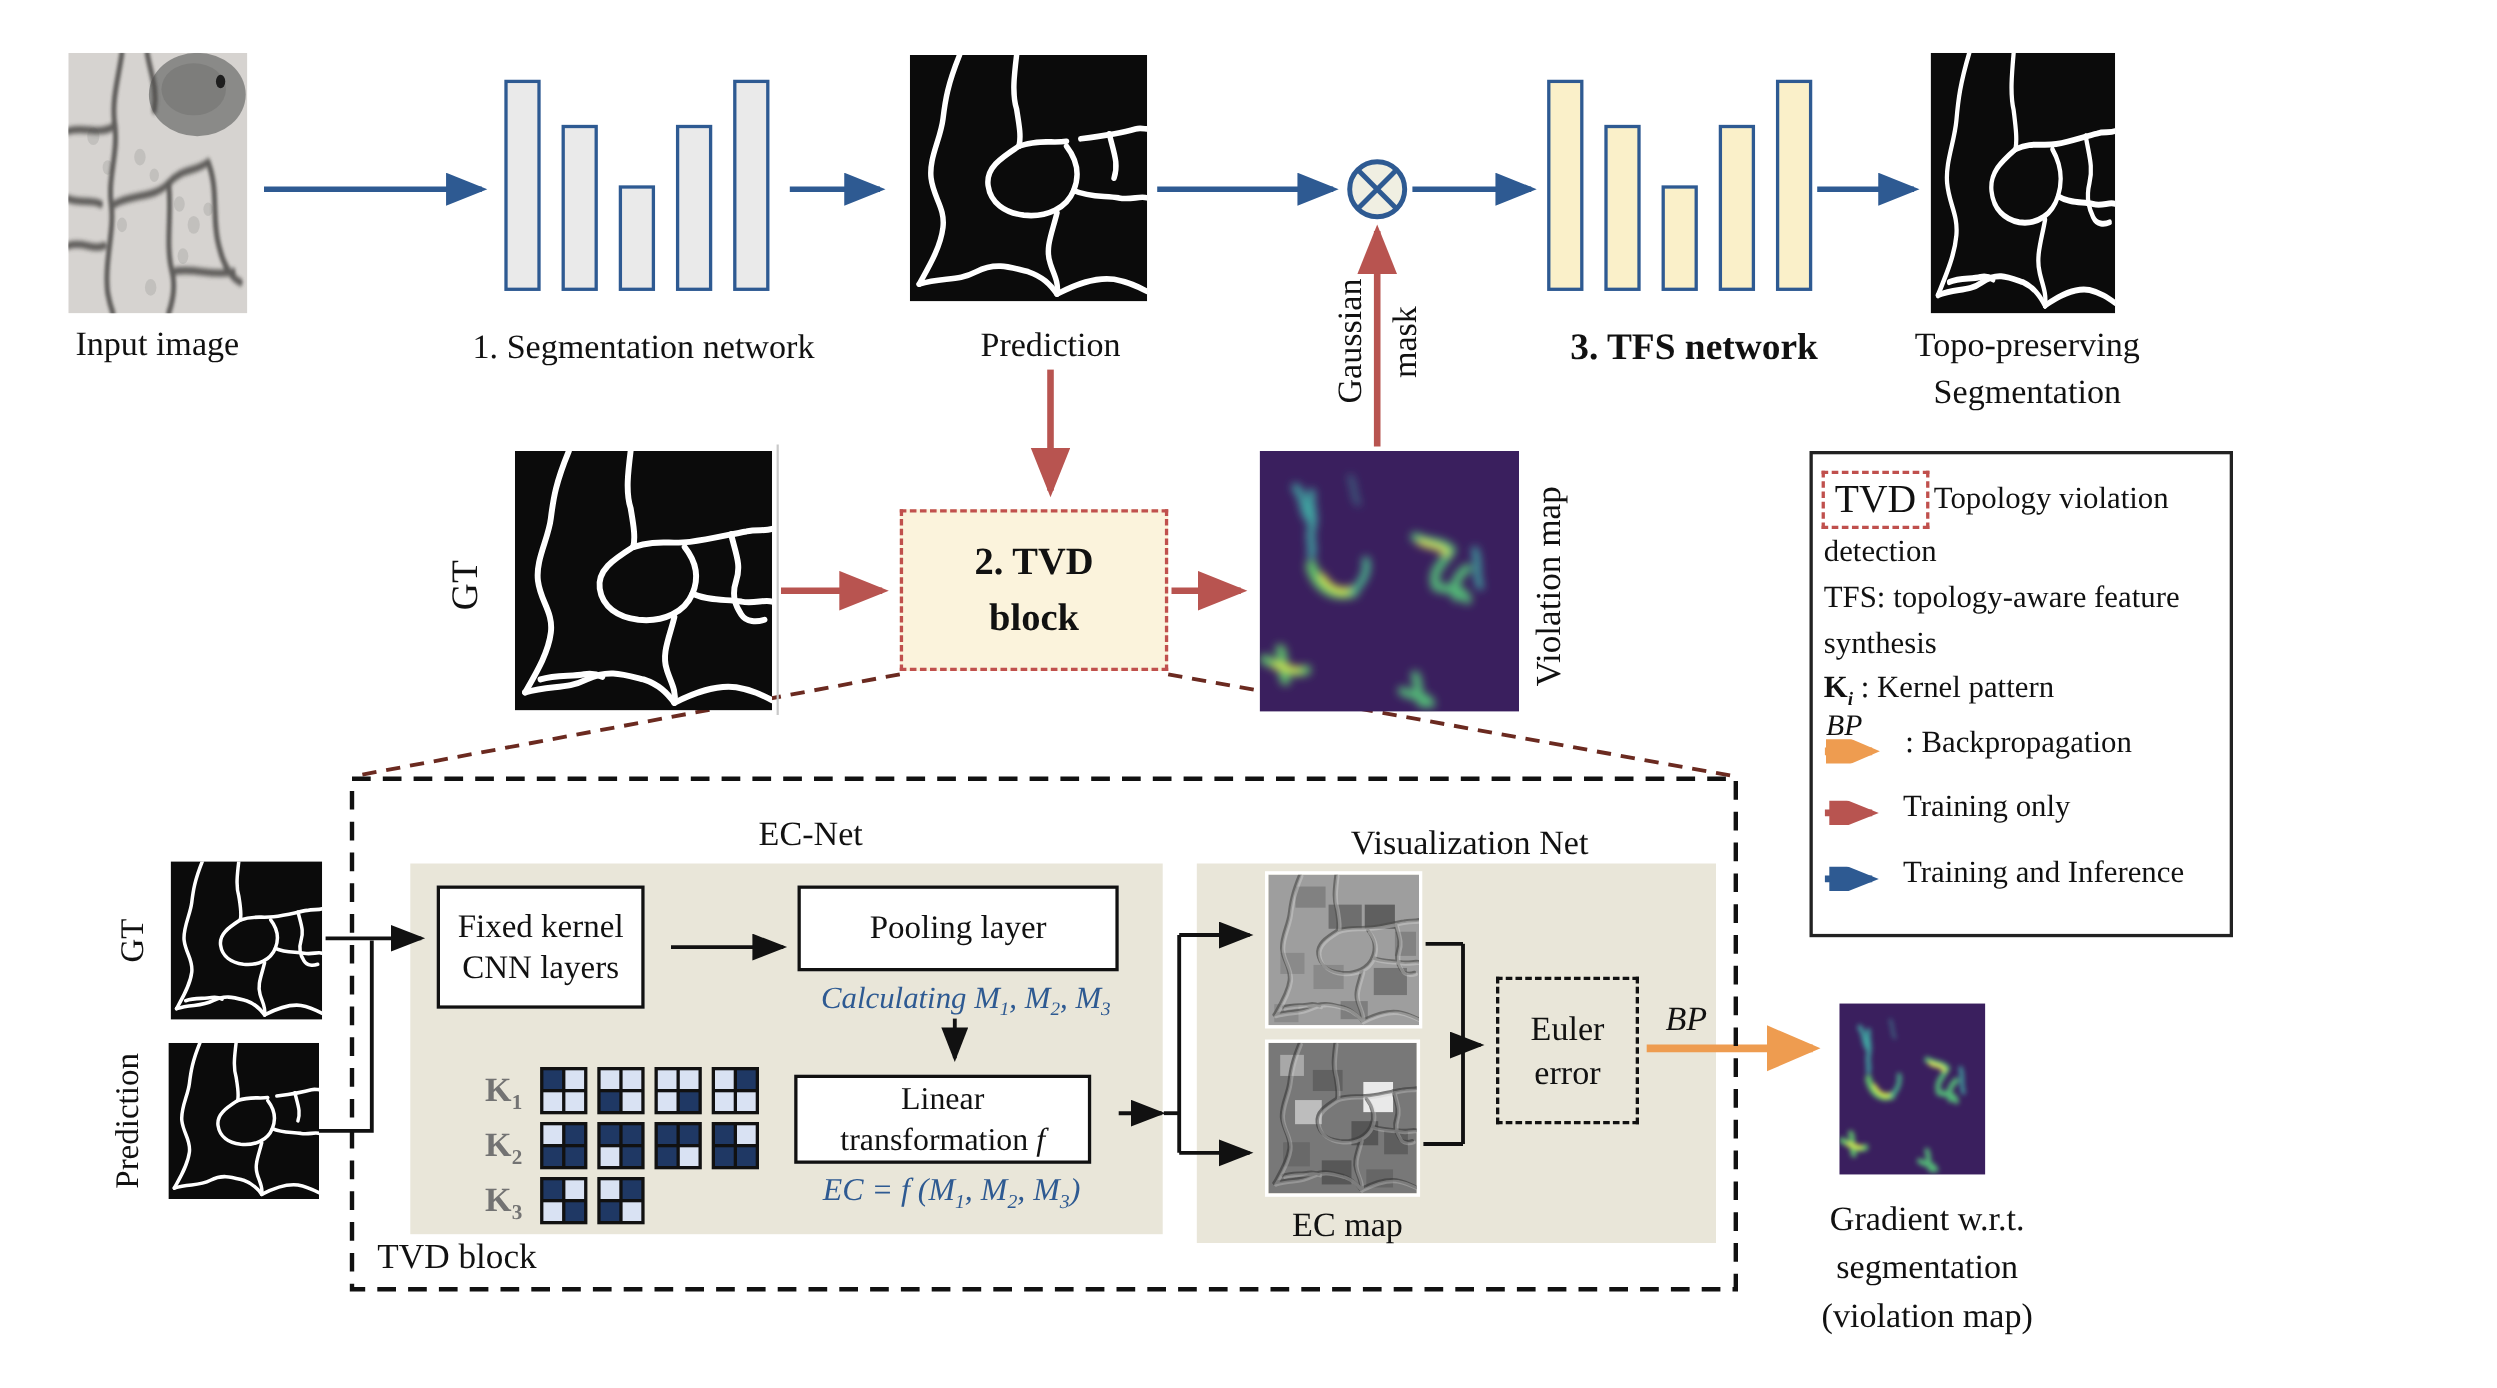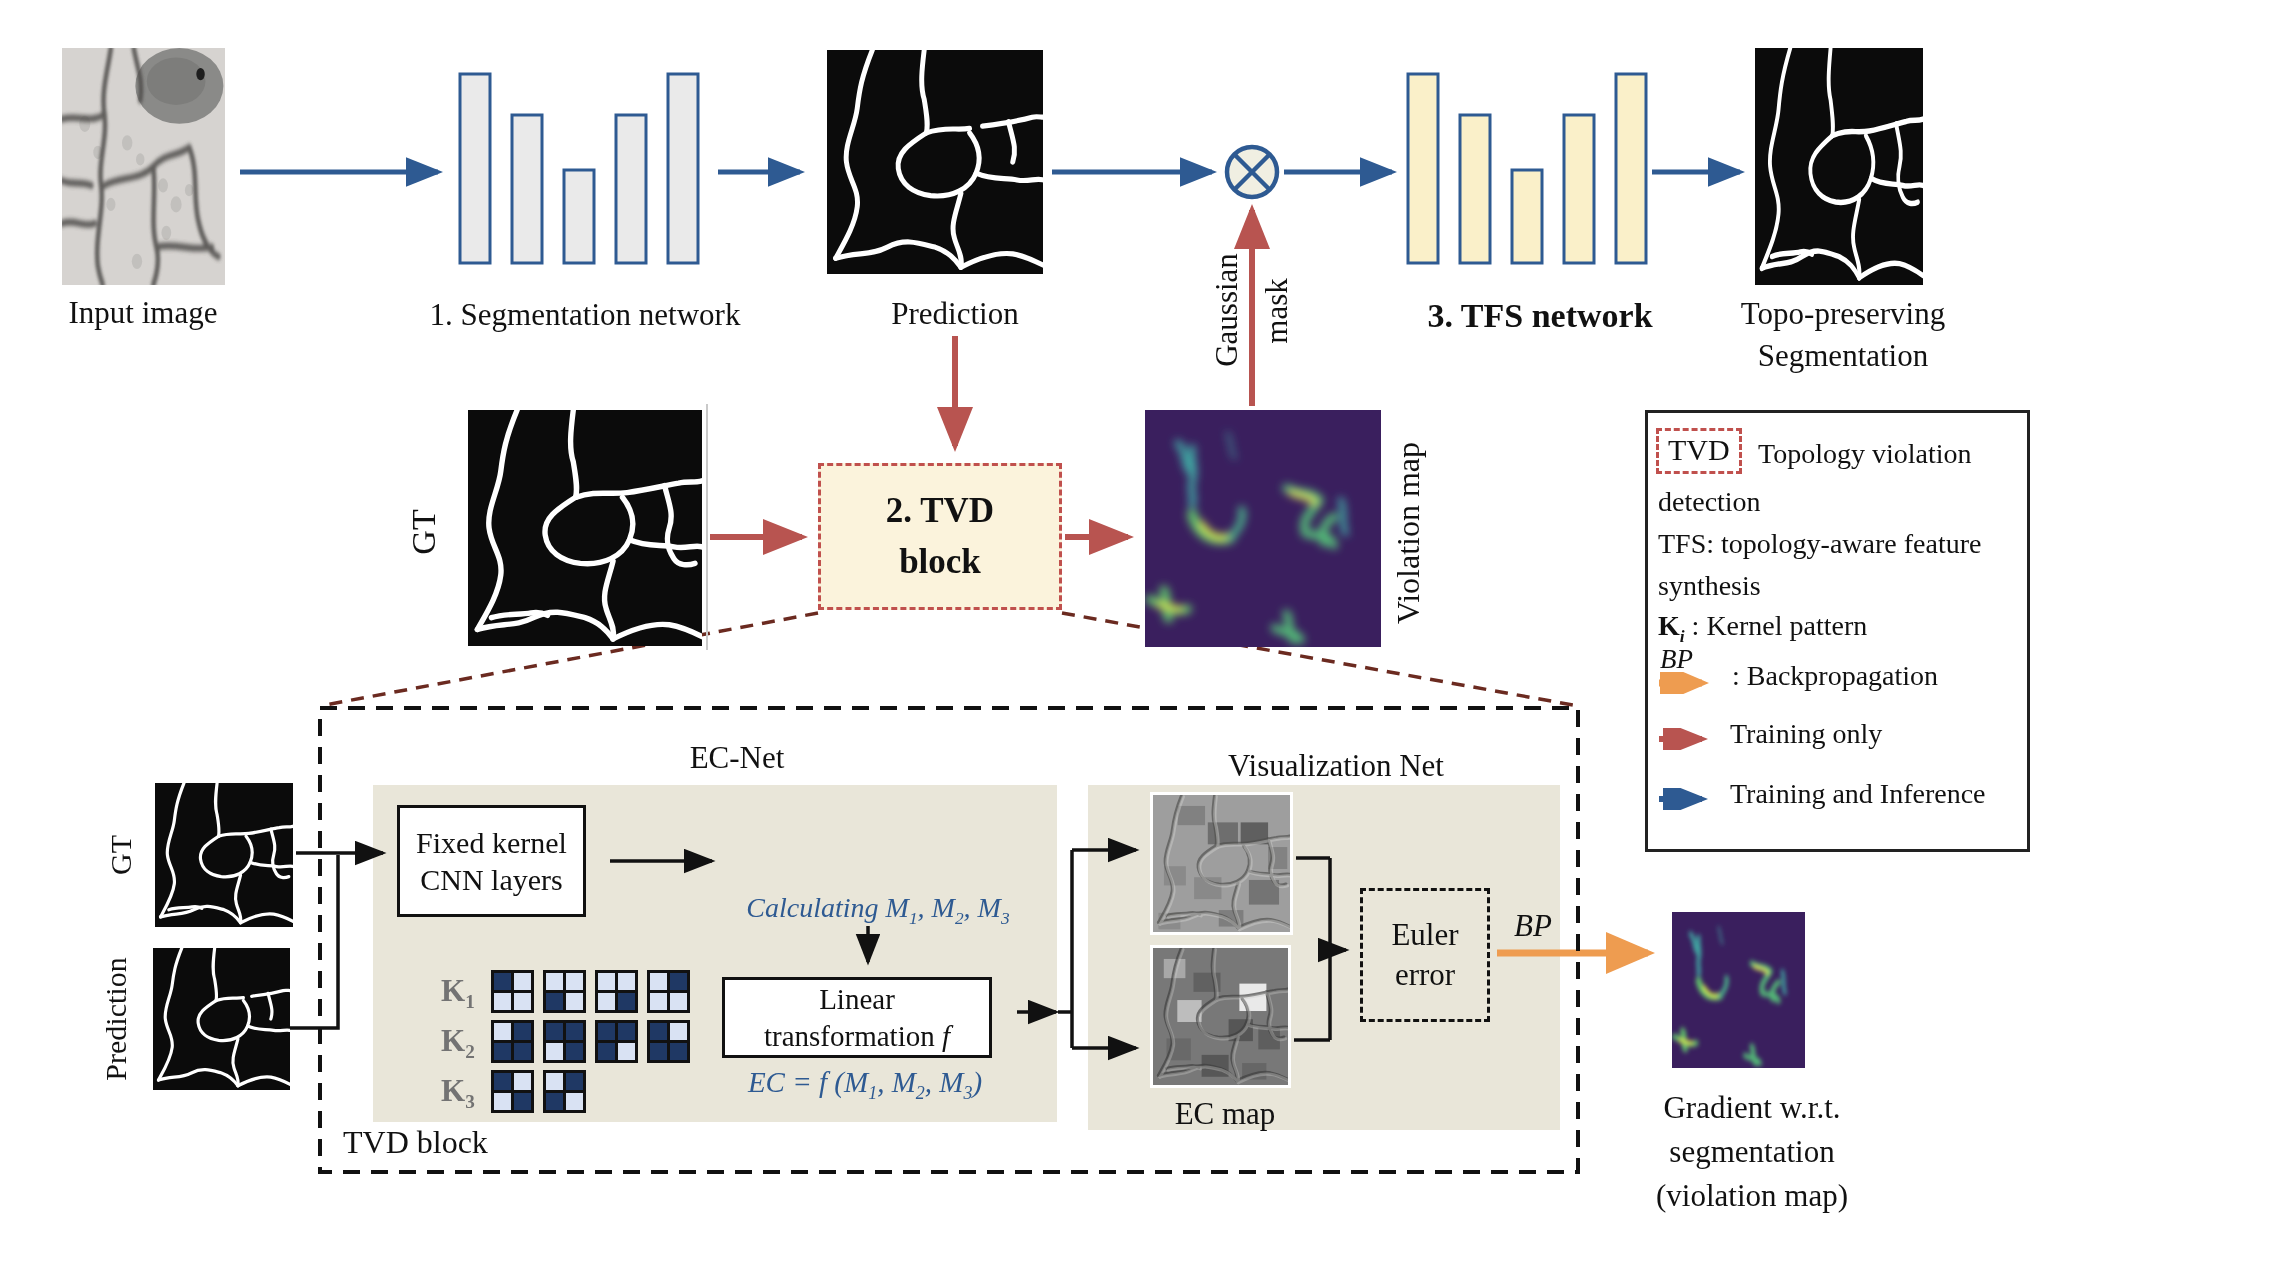--- a/index.html
+++ b/index.html
@@ -19,21 +19,21 @@
         font-size:30px;text-align:center;line-height:1.25;box-sizing:border-box;}
   .dashbox{position:absolute;z-index:4;border:3px dashed #111;box-sizing:border-box;
         display:flex;flex-direction:column;align-items:center;justify-content:center;
         font-size:31px;line-height:1.3;background:transparent;}
   #tvd-box{position:absolute;z-index:4;background:#FBF3DC;border:3px dashed #C0504D;
         box-sizing:border-box;display:flex;flex-direction:column;align-items:center;
         justify-content:center;font-size:35px;font-weight:bold;line-height:1.45;}
   #legend-box{position:absolute;z-index:4;background:#fff;border:3px solid #222;box-sizing:border-box;}
   .lg{position:absolute;z-index:5;font-size:28px;white-space:nowrap;}
   #legend-tvd-chip{position:absolute;z-index:5;border:3px dashed #C0504D;padding:0 9px 2px 9px;
-        font-size:30px;line-height:1.25;}
+        font-size:36px;line-height:1.25;}
   #wires{position:absolute;left:0;top:0;z-index:2;}
   #kernels{position:absolute;left:441px;top:966px;z-index:4;}
   .krow{display:flex;align-items:center;height:50px;}
   .klabel{font-weight:bold;color:#737373;font-size:31px;width:50px;}
   .kernel{width:43px;height:43px;background:#111;display:grid;grid-template-columns:1fr 1fr;
           grid-template-rows:1fr 1fr;gap:3px;padding:3px;box-sizing:border-box;margin-right:9px;}
   .kd{background:#1F3864;}
   .kl{background:#D9E2F3;}
   sub{font-size:0.62em;line-height:0;}
   .ki sub{font-style:italic;}
@@ -336,20 +336,23 @@
   <div class="cap rot" style="left:121px;top:855px;font-size:30px;">GT</div>
   <div class="cap rot" style="left:116px;top:1019px;font-size:30px;">Prediction</div>
   <div class="cap cx" style="left:737px;top:740px;">EC-Net</div>
   <div class="cap cx" style="left:1336px;top:748px;">Visualization Net</div>
   <div class="cap" style="left:343px;top:1124px;font-size:32px;">TVD block</div>
 
   <div class="wbox" style="left:397px;top:805px;width:189px;height:112px;">
     <span>Fixed kernel</span>
     <span>CNN layers</span>
   </div>
+  <div class="wbox" style="left:725px;top:805px;width:292px;height:78px;">
+    <span>Pooling layer</span>
+  </div>
   <div class="cap cx blue-it" style="left:878px;top:892px;font-size:28px;">Calculating M<sub>1</sub>, M<sub>2</sub>, M<sub>3</sub></div>
   <div class="wbox" style="left:722px;top:977px;width:270px;height:81px;font-size:29px;">
     <span>Linear</span>
     <span><span>transformation</span>&nbsp;<i>f</i></span>
   </div>
   <div class="cap cx blue-it" style="left:865px;top:1066px;font-size:29px;">EC = f (M<sub>1</sub>, M<sub>2</sub>, M<sub>3</sub>)</div>
 
   <div id="kernels">
       <div class="krow">
         <span class="klabel">K<sub>1</sub></span>

